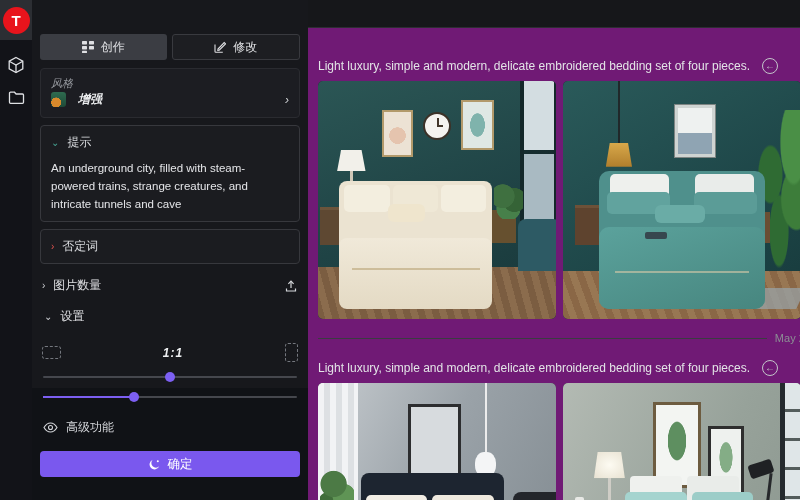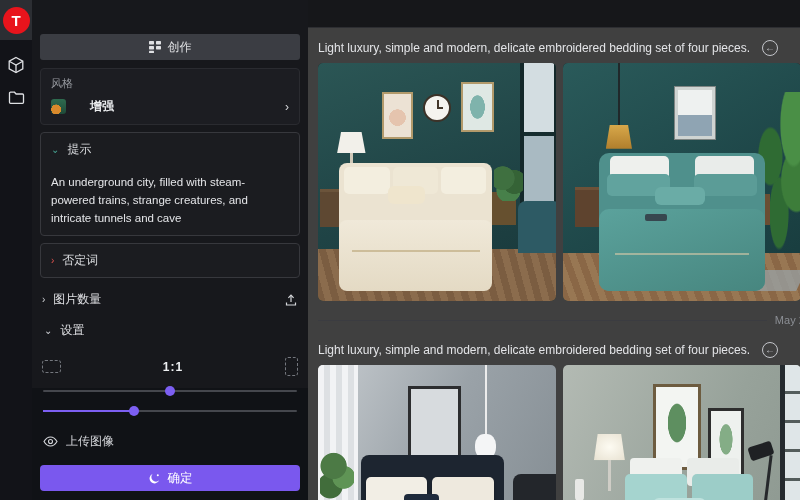--- a/index.html
+++ b/index.html
@@ -17,52 +17,52 @@
   
   .panel { width:276px; flex:none; position:relative;
     background:linear-gradient(#17181c 0 388px,#101216 388px 100%); padding-top:27px; }
   .tabs { display:flex; gap:5px; margin:7px 8px 0; }
   .tab { flex:1; height:26px; border-radius:3px; display:flex; align-items:center; justify-content:center;
     gap:7px; font-size:12px; color:#dfe0e3; cursor:default; }
   .tab.active { background:#3b3d43; }
   .tab.inactive { background:#1d1e22; border:1px solid #393a3f; }
 
   .style-card { margin:8px 8px 0; background:#1c1d22; border:1px solid #2a2b30; border-radius:4px; padding:7px 10px 9px; }
-  .style-label { font-size:11px; color:#96999f; }
-  .style-row { display:flex; align-items:center; margin-top:7px; gap:24px; font-size:12px; color:#eceef0; font-weight:bold; }
+  .style-label { font-size:11px; color:#96999f;font-style:italic; }
+  .style-row { display:flex; align-items:center; gap:12px; font-size:12px; color:#eceef0; font-weight:bold;font-style:italic; }
   .style-thumb { width:15px; height:15px; border-radius:3px; flex:none;
     background:radial-gradient(circle at 35% 70%, #d8892c 0 34%, transparent 36%), linear-gradient(#2e6b4f,#1f4a38); }
   .style-chevron { margin-left:auto; color:#d5d7db; font-size:12px; font-weight:normal; }
 
   .card { margin:7px 8px 0; background:#1b1c20; border:1px solid #37383d; border-radius:4px; padding:8px 10px; }
   .card-head { display:flex; align-items:center; gap:8px; font-size:12px; color:#d9dbde; }
   .chev { font-size:10px; }
   .chev.teal { color:#46a392; } .chev.red { color:#e0534e; } .chev.white { color:#d0d2d6; }
-  .prompt-text { margin-top:16px; font-size:11.5px; line-height:1.55; color:#e4e5e8; }
+  .prompt-text { margin-top:9px; font-size:11.5px; line-height:1.55; color:#e4e5e8; }
 
   .row-plain { margin:9px 8px 0; display:flex; align-items:center; gap:8px; padding:4px 2px; font-size:12px; color:#e0e1e4; }
   .row-plain .push { margin-left:auto; color:#d6d8db; }
 
   .settings { margin:2px 8px 0; padding:4px 2px 2px; }
-  .ratio-row { display:flex; align-items:center; margin-top:14px; }
+  .ratio-row { display:flex; align-items:center; margin-top:14px;font-style:italic; }
   .ar-land { width:19px; height:13px; border:1px dashed #74777e; border-radius:3px; }
   .ar-port { width:13px; height:19px; border:1px dashed #74777e; border-radius:3px; }
   .ratio-val { flex:1; text-align:center; font-size:12px; font-weight:bold; color:#eef0f2; letter-spacing:1px; }
   .slider { position:relative; height:10px; margin:10px 1px 0; }
   .slider .track { position:absolute; left:0; right:0; top:4px; height:2px; background:#45474d; border-radius:1px; }
   .slider .fill { position:absolute; left:0; top:4px; height:2px; background:#7c5ff2; }
   .slider .thumb { position:absolute; top:0; width:10px; height:10px; border-radius:50%; background:#7c5ff2; transform:translateX(-50%); }
   .count-row { display:flex; align-items:center; margin:13px 1px 0; font-size:11.5px; color:#cfd1d5; }
   .count-val { margin-left:auto; font-weight:bold; color:#fff; font-size:12px; }
   .advanced { display:flex; align-items:center; gap:8px; margin:17px 1px 0; font-size:12px; color:#d4d6da; }
   .confirm { margin:13px 8px 0; height:26px; border-radius:4px; background:#7a58ee; color:#fff; font-size:12.5px;
     display:flex; align-items:center; justify-content:center; gap:7px; }
 
   
-  .main { flex:1; position:relative; background:#404040; padding-top:27px; overflow:hidden; }
+  .main { flex:1; position:relative; background:#701a75; padding-top:45px; overflow:hidden; }
   .main::before { content:""; position:absolute; top:0; left:0; right:0; height:27px; background:#16171a; border-bottom:1px solid #2d2e32; }
   .caption-row { display:flex; align-items:center; margin:13px 10px 7px; }
   .caption { font-size:12px; color:#e3e4e7; }
   .reuse { width:16px; height:16px; border:1px solid #c3c5ca; border-radius:50%; margin-left:12px; color:#c3c5ca;
     font-size:10px; line-height:14px; text-align:center; flex:none; }
   .grid-row { display:flex; gap:7px; padding-left:10px; }
   .art { width:238px; height:238px; border-radius:5px; overflow:hidden; position:relative; flex:none; background:#1a1b1e; }
   .art i { position:absolute; display:block; }
   .date-row { display:flex; align-items:center; margin:13px 0 0 10px; }
   .date-line { flex:1; height:1px; background:#3b3c41; }
@@ -183,20 +183,29 @@
           <svg width="12" height="12" viewBox="0 0 12 12" fill="#dfe0e3">
             <rect x="0" y="0" width="5" height="3.4" rx="0.6"></rect>
               <rect x="7" y="0" width="5" height="3.4" rx="0.6"></rect>
             <rect x="0" y="5" width="5" height="3.4" rx="0.6"></rect>
               <rect x="7" y="5" width="5" height="3.4" rx="0.6"></rect>
             <rect x="0" y="9.8" width="5" height="2.2" rx="0.6"></rect>
           </svg>
           </span>
         <span>创作</span>
       </div>
+      <div class="tab inactive">
+        <span>
+          <svg width="12" height="12" viewBox="0 0 12 12" fill="none" stroke="#dfe0e3" stroke-width="1.1">
+            <path d="M1 3.5 v7 a0.8 0.8 0 0 0 0.8 0.8 h7"></path>
+              <path d="M4 8 L10.2 1.6 L11.5 2.9 L5.2 9.2 L3.8 9.4 Z"></path>
+          </svg>
+          </span>
+        <span>修改</span>
+      </div>
     </div>
 
     <div class="style-card">
       <div class="style-label">风格</div>
       <div class="style-row">
         <span class="style-thumb"></span>
         <span>增强</span>
         <span class="style-chevron">›</span>
       </div>
     </div>
@@ -250,21 +259,21 @@
         <span class="thumb" style="left: 36%;"></span>
       </div>
 
       <div class="advanced">
         <span>
           <svg width="15" height="11" viewBox="0 0 15 11" fill="none" stroke="#d4d6da" stroke-width="1.1">
             <path d="M1 5.5 C3 2 5 1 7.5 1 C10 1 12 2 14 5.5 C12 9 10 10 7.5 10 C5 10 3 9 1 5.5 Z"></path>
             <circle cx="7.5" cy="5.5" r="2"></circle>
           </svg>
           </span>
-        <span>上传图像</span>
+        <span>高级功能</span>
       </div>
     </div>
 
     <div class="confirm">
       <span>
         <svg width="13" height="13" viewBox="0 0 13 13" fill="#fff">
           <path d="M11.2 8.3 A5 5 0 1 1 4.7 1.8 A4.2 4.2 0 0 0 11.2 8.3 Z"></path>
           <circle cx="9.8" cy="3.2" r="1"></circle>
         </svg>
         </span>

